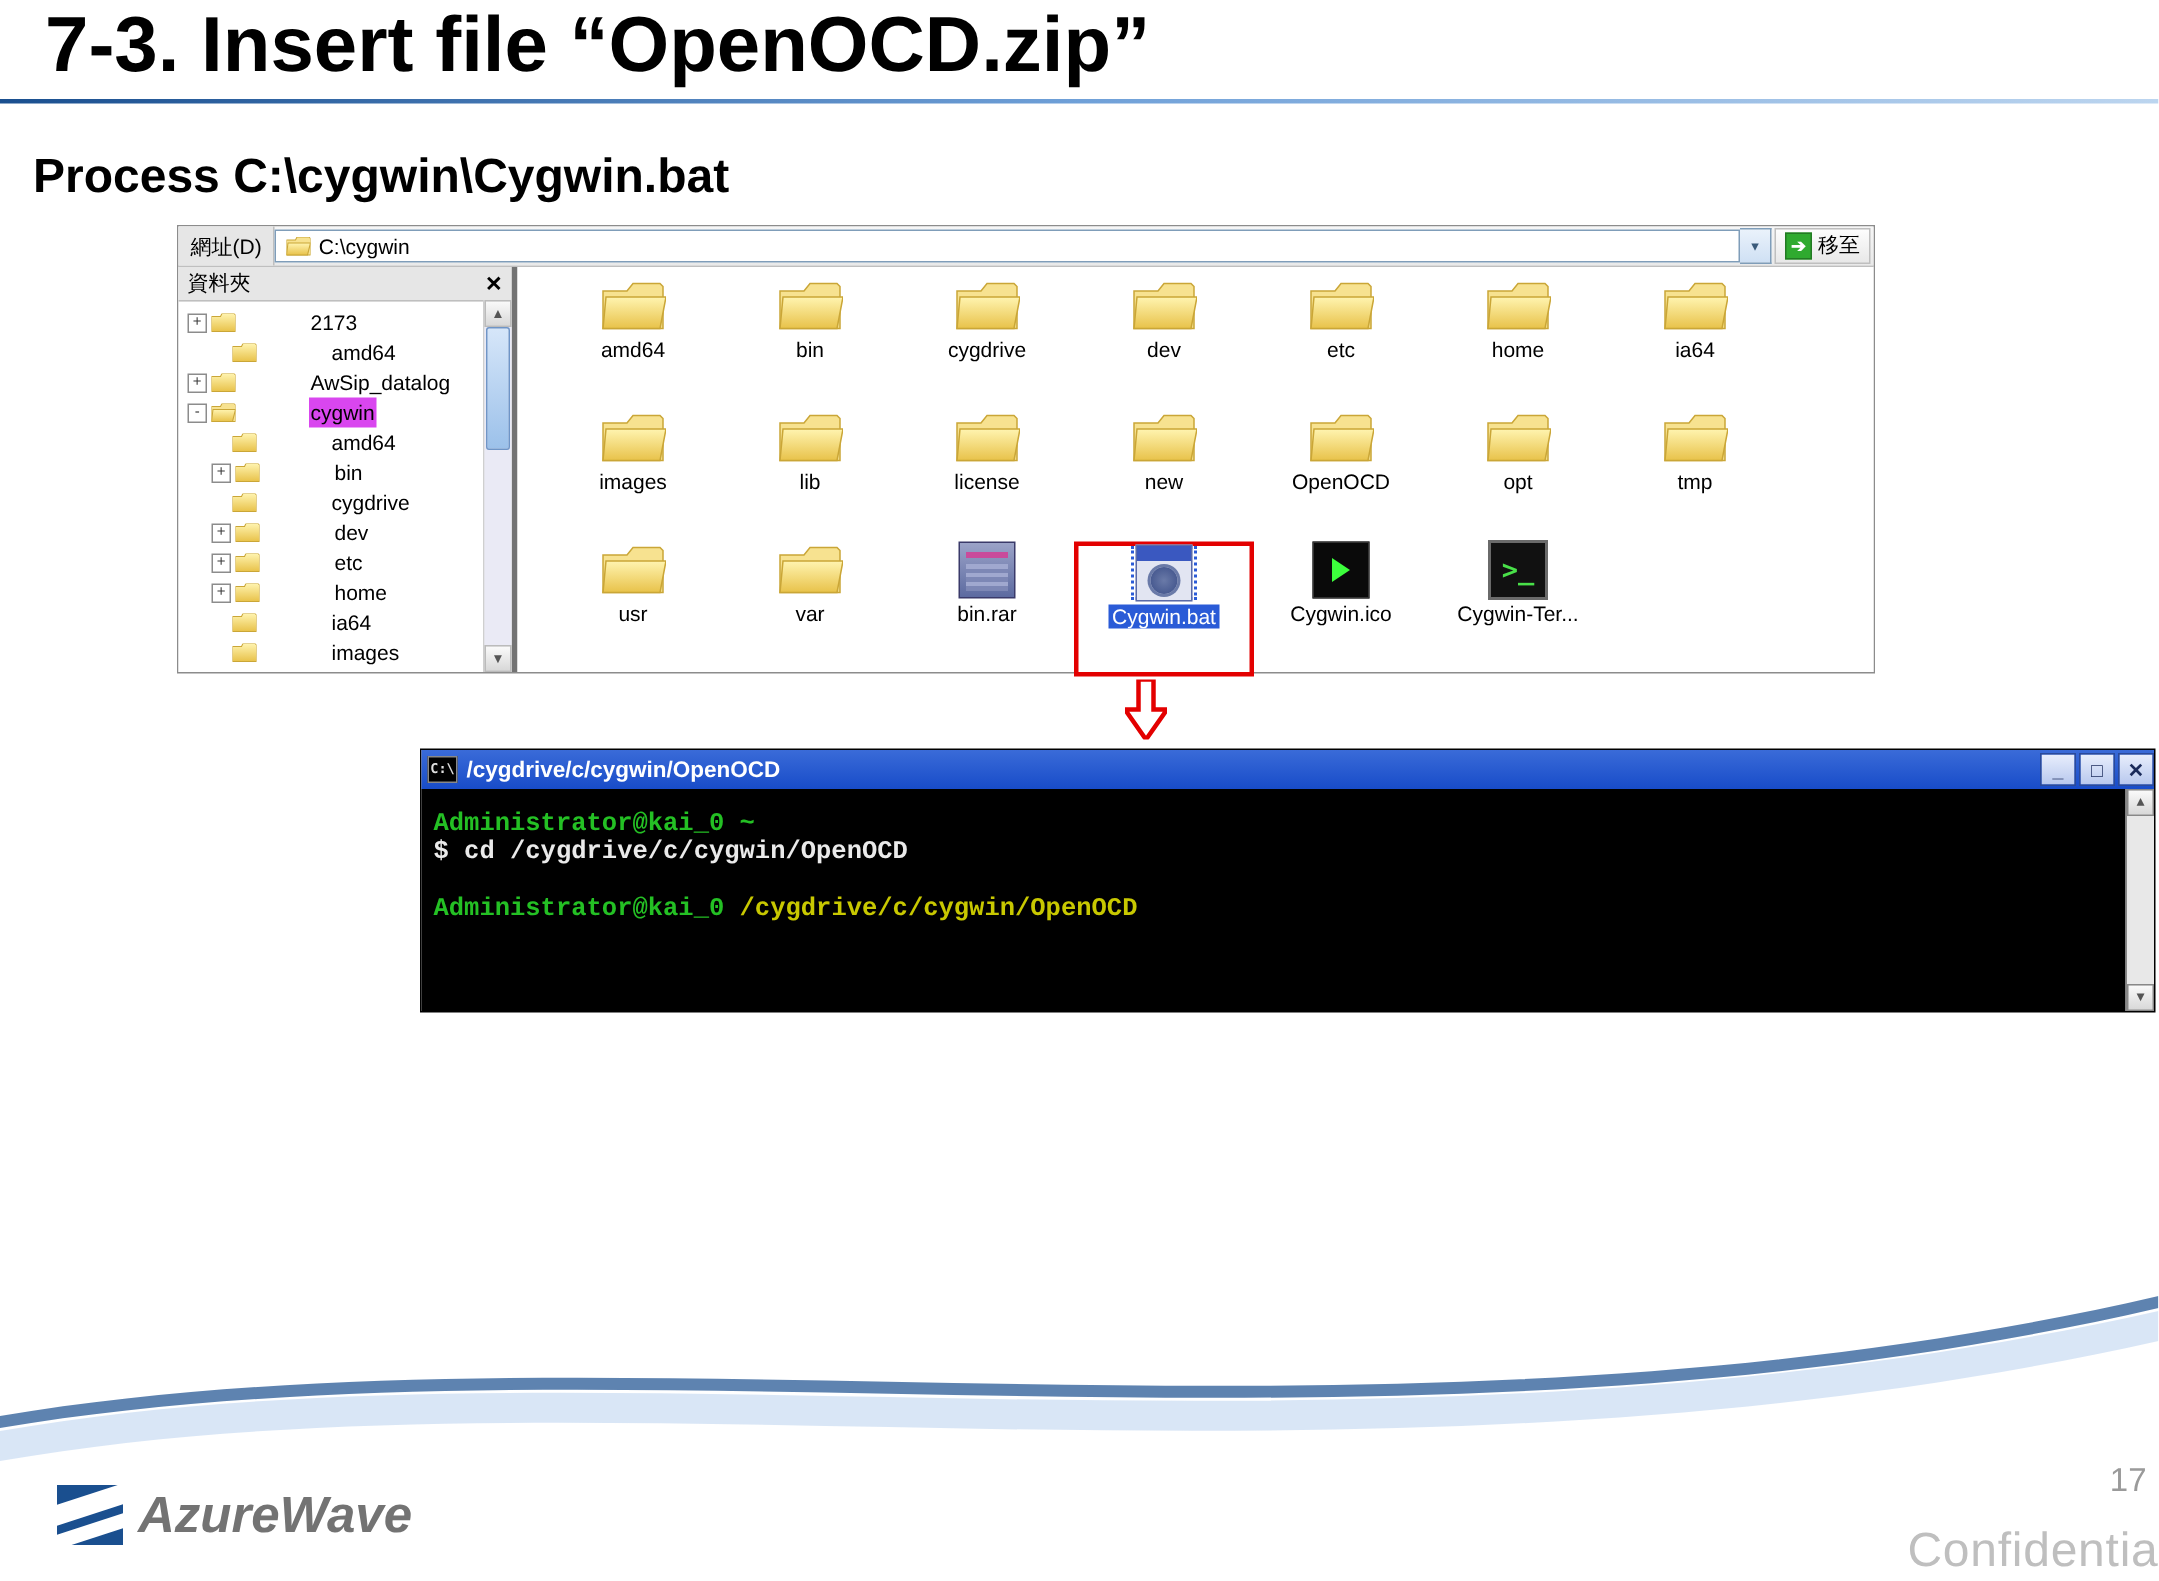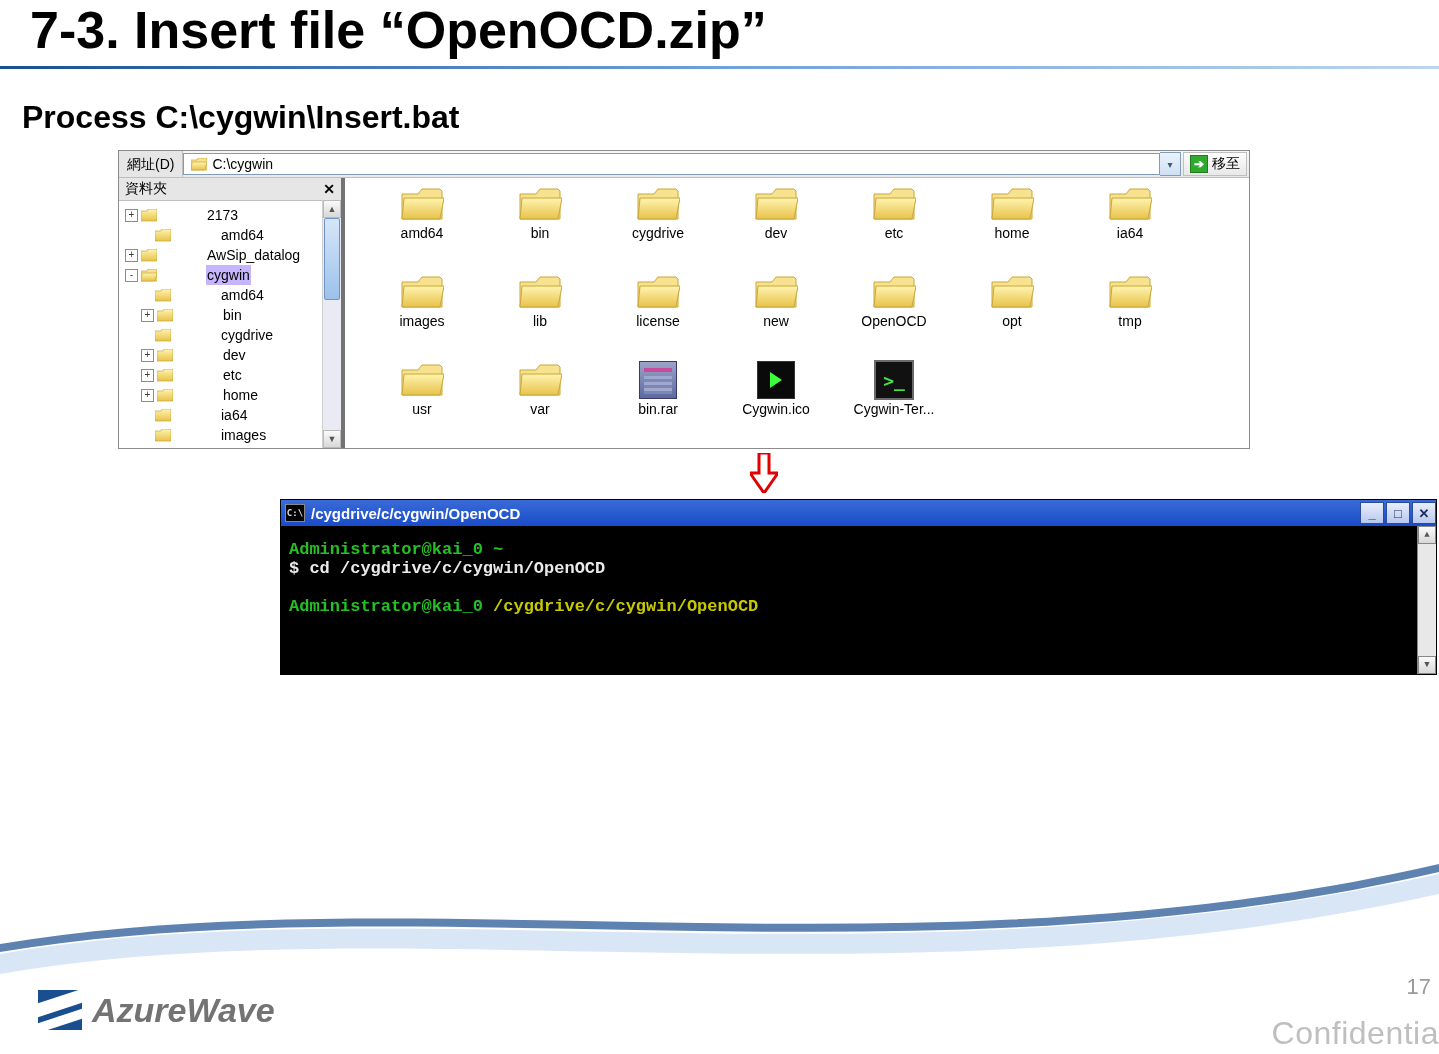--- a/index.html
+++ b/index.html
@@ -17,21 +17,21 @@
   .explorer-body{display:flex;height:270px;}
   .tree-pane{width:222px;border-right:4px solid #737373;background:#fff;position:relative;}
   .tree-header{height:22px;background:#e6e6e6;border-bottom:1px solid #bfbfbf;display:flex;align-items:center;justify-content:space-between;padding:0 6px;font-size:14px;}
   .tree-close{font-family:Arial;font-weight:bold;cursor:default;}
   .tree-scroll{position:absolute;right:0;top:22px;bottom:0;width:18px;background:#e8e8e8;border-left:1px solid #cfcfcf;display:flex;flex-direction:column;}
   .scroll-btn{height:16px;background:linear-gradient(#fafafa,#d8d8d8);border:1px solid #bbb;display:flex;align-items:center;justify-content:center;font-size:9px;color:#555;}
   .scroll-track{flex:1;background:#eaeaf5;position:relative;}
   .scroll-thumb{position:absolute;left:1px;right:1px;top:0;height:80px;background:linear-gradient(#d6e6f9,#9cc1ea);border:1px solid #6f95c7;border-radius:2px;}
   .tree{padding:4px 0 0 6px;font-size:14px;line-height:20px;}
   .tree-row{display:flex;align-items:center;gap:3px;white-space:nowrap;}
-  .tree-row.sel span.lbl{background:#c4b5fd;}
+  .tree-row.sel span.lbl{background:#d946ef;}
   .exp{width:11px;height:11px;border:1px solid #8c8c8c;font-size:10px;line-height:9px;text-align:center;background:#fff;color:#3a3a3a;}
   .exp.blank{border:none;background:transparent;}
   .lbl{padding:0 1px;margin-left:46px;}
   .ind1{padding-left:16px;}
   .icons-pane{flex:1;background:#fff;position:relative;}
   .icon-grid{display:grid;grid-template-columns:repeat(7,118px);grid-auto-rows:88px;padding:8px 0 0 18px;gap:0;}
   .file-item{display:flex;flex-direction:column;align-items:center;justify-content:flex-start;font-size:14px;text-align:center;gap:3px;}
   .file-item .cap{white-space:nowrap;}
   .file-item.selected .cap{background:#2a5bd7;color:#fff;padding:0 2px;}
   .file-item.selected .thumb{outline:2px dotted #2a5bd7;outline-offset:-2px;}
@@ -90,21 +90,21 @@
     </symbol>
     <symbol id="folder-big" viewBox="0 0 44 36">
       <path d="M2 8 L18 8 L22 3 L40 3 L42 5 L42 33 L2 33 Z" fill="#f7e290" stroke="#caa637"></path>
       <path d="M4 12 L44 12 L40 33 L2 33 Z" fill="url(#fg)" stroke="#caa637"></path>
     </symbol>
   </defs>
 </svg>
 
 <h1 class="slide-title">7-3. Insert file “OpenOCD.zip”</h1>
 <div class="title-rule"></div>
-<div class="subheading">Process C:\cygwin\Insert.bat</div>
+<div class="subheading">Process C:\cygwin\Cygwin.bat</div>
 
 <div class="explorer">
   <div class="addr-row">
     <div class="addr-label">網址(D)</div>
     <div class="addr-input">
       <span class="addr-folder-ico">
           <svg class="folder">
             <use href="#folder-open"></use>
           </svg>
         </span>
@@ -344,20 +344,28 @@
                 <use href="#folder-big"></use>
               </svg>
             </div>
             <div class="cap">var</div>
           </div>
           <div class="file-item">
             <div class="thumb">
               <div class="rar-ico"></div>
             </div>
             <div class="cap">bin.rar</div>
+          </div>
+          <div class="file-item selected highlighted">
+            <div class="thumb">
+              <div class="bat-ico">
+                <div class="gear"></div>
+              </div>
+            </div>
+            <div class="cap">Cygwin.bat</div>
           </div>
           <div class="file-item">
             <div class="thumb">
               <div class="ico-file">
                 <div class="play"></div>
               </div>
             </div>
             <div class="cap">Cygwin.ico</div>
           </div>
           <div class="file-item">

